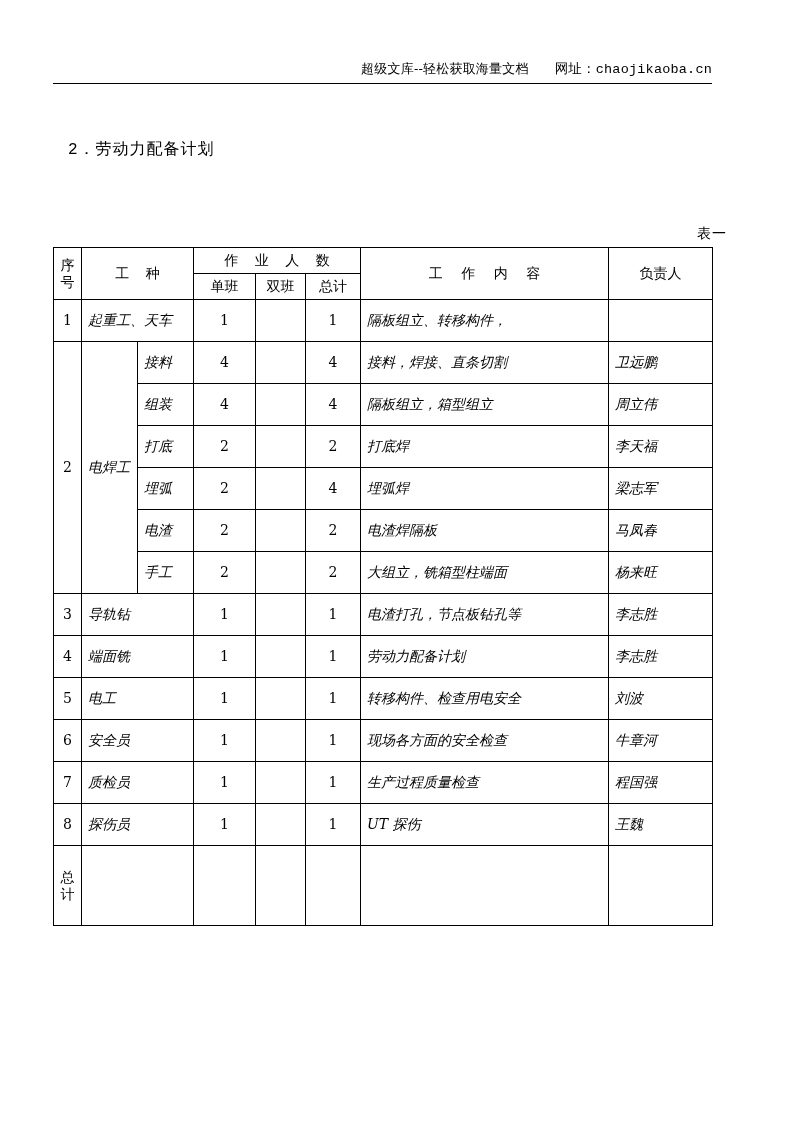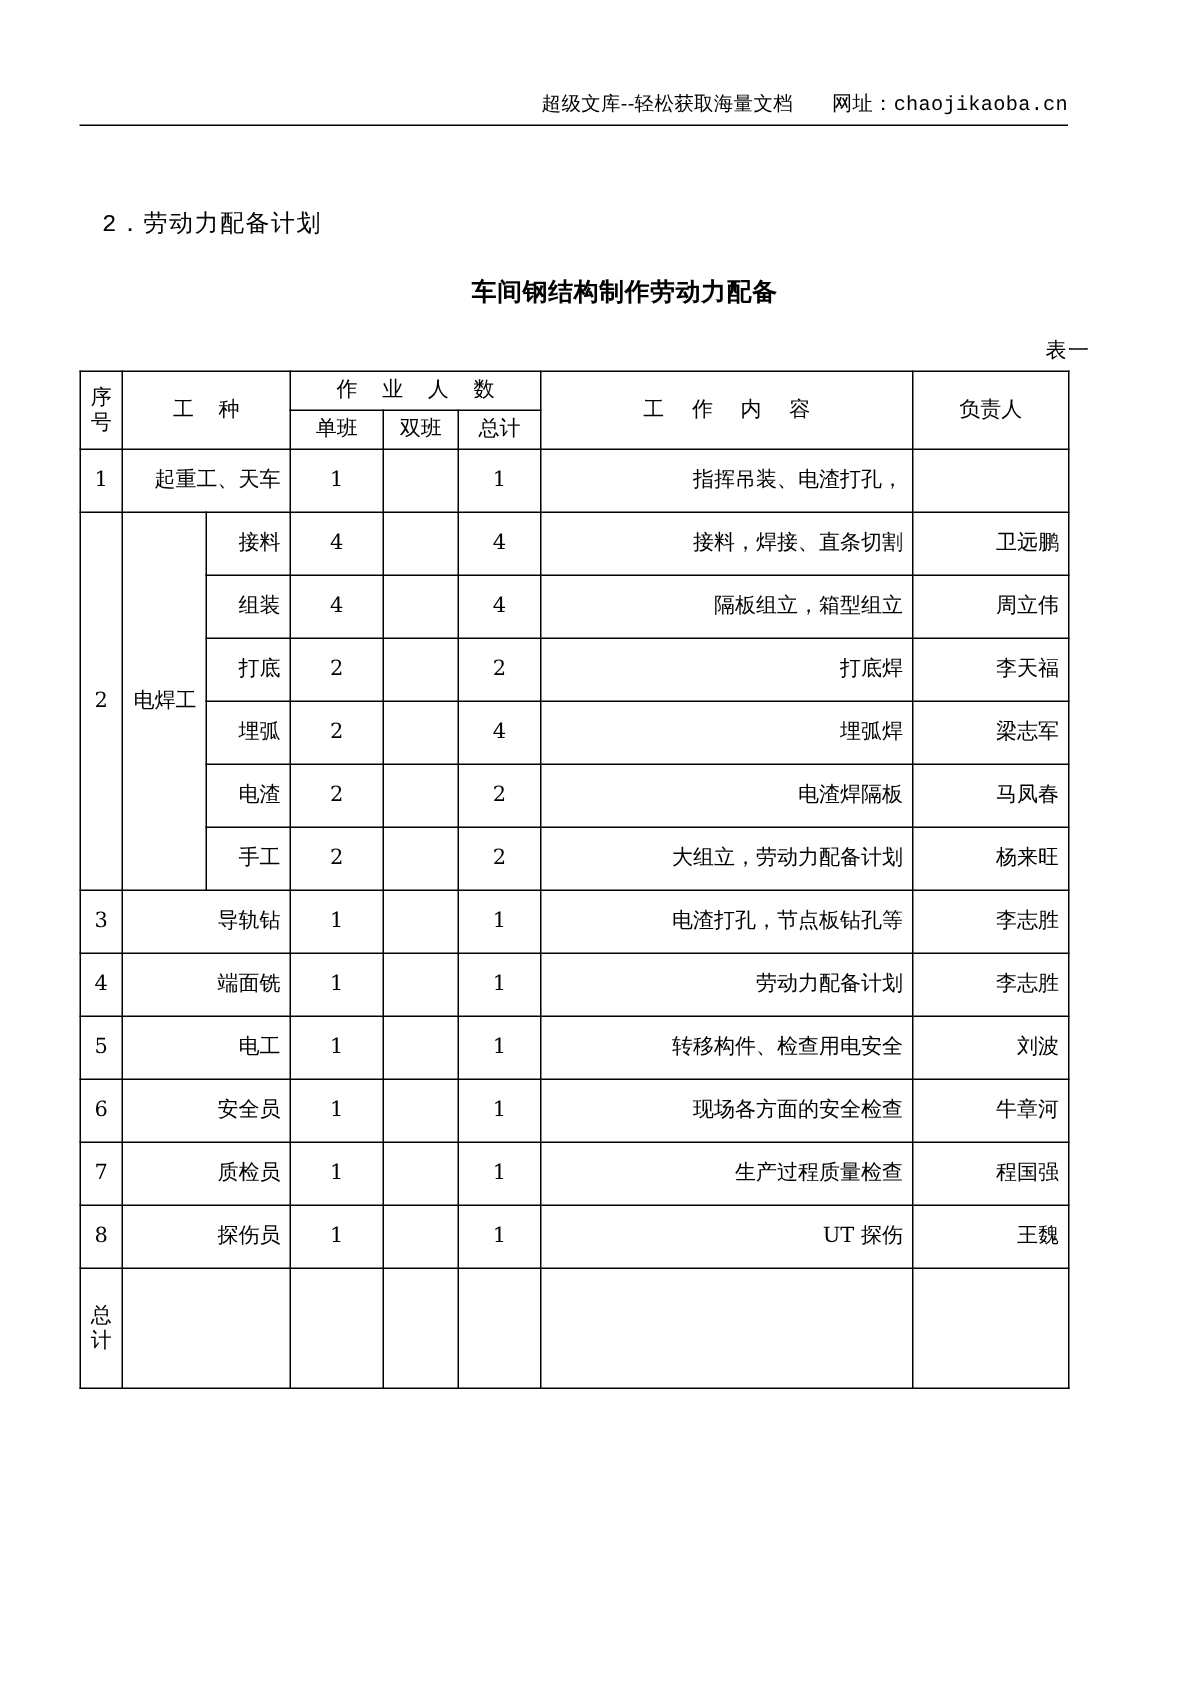--- a/index.html
+++ b/index.html
@@ -102,21 +102,21 @@
     border: 1px solid #000;
     font-size: 14px;
     font-family: "DejaVu Serif", "Liberation Serif", serif;
     padding: 0 6px;
     vertical-align: middle;
     line-height: 1.25;
     word-break: break-all;
   }
   td.c-num { text-align: center; padding: 0 2px; }
   td.c-ctr { text-align: center; }
-  td.c-left { text-align: right; padding-left: 9px; }
+  td.c-left { text-align: left; padding-left: 9px; font-style: italic; }
 
   
   .vstack {
     display: block;
     text-align: center;
     line-height: 1.15;
     font-size: 14px;
   }
   .vstack span { display: block; }
 
@@ -137,21 +137,20 @@
 <div class="page">
 
   <div class="header">
     <div class="header-inner">
       <span class="header-cn">超级文库--轻松获取海量文档</span><span class="header-gap"></span><span class="header-url">网址：chaojikaoba.cn</span>
     </div>
   </div>
 
   <div class="sect-no">2．劳动力配备计划</div>
 
-  <div class="doc-title">车间钢结构制作劳动力配备</div>
 
   <div class="table-label">表一</div>
 
   <div class="tbl-wrap">
     <table class="grid">
       <colgroup>
         <col style="width:28px">
         <col style="width:56px">
         <col style="width:56px">
         <col style="width:62px">
@@ -188,21 +187,21 @@
           <td class="c-ctr rh-hdr">双班</td>
           <td class="c-ctr rh-hdr">总计</td>
         </tr>
 
         <tr class="rh-std">
           <td class="c-num">1</td>
           <td colspan="2" class="c-left">起重工、天车</td>
           <td class="c-ctr">1</td>
           <td class="c-ctr"></td>
           <td class="c-ctr">1</td>
-          <td class="c-left">指挥吊装、电渣打孔，</td>
+          <td class="c-left">隔板组立、转移构件，</td>
           <td class="c-left"></td>
         </tr>
 
         <tr class="rh-std">
           <td rowspan="6" class="c-num">2</td>
           <td rowspan="6" class="c-left">电焊工</td>
           <td class="c-left">接料</td>
           <td class="c-ctr">4</td>
           <td class="c-ctr"></td>
           <td class="c-ctr">4</td>
@@ -244,21 +243,21 @@
           <td class="c-ctr">2</td>
           <td class="c-left">电渣焊隔板</td>
           <td class="c-left">马凤春</td>
         </tr>
 
         <tr class="rh-std">
           <td class="c-left">手工</td>
           <td class="c-ctr">2</td>
           <td class="c-ctr"></td>
           <td class="c-ctr">2</td>
-          <td class="c-left">大组立，劳动力配备计划</td>
+          <td class="c-left">大组立，铣箱型柱端面</td>
           <td class="c-left">杨来旺</td>
         </tr>
 
         <tr class="rh-std">
           <td class="c-num">3</td>
           <td colspan="2" class="c-left">导轨钻</td>
           <td class="c-ctr">1</td>
           <td class="c-ctr"></td>
           <td class="c-ctr">1</td>
           <td class="c-left">电渣打孔，节点板钻孔等</td>

